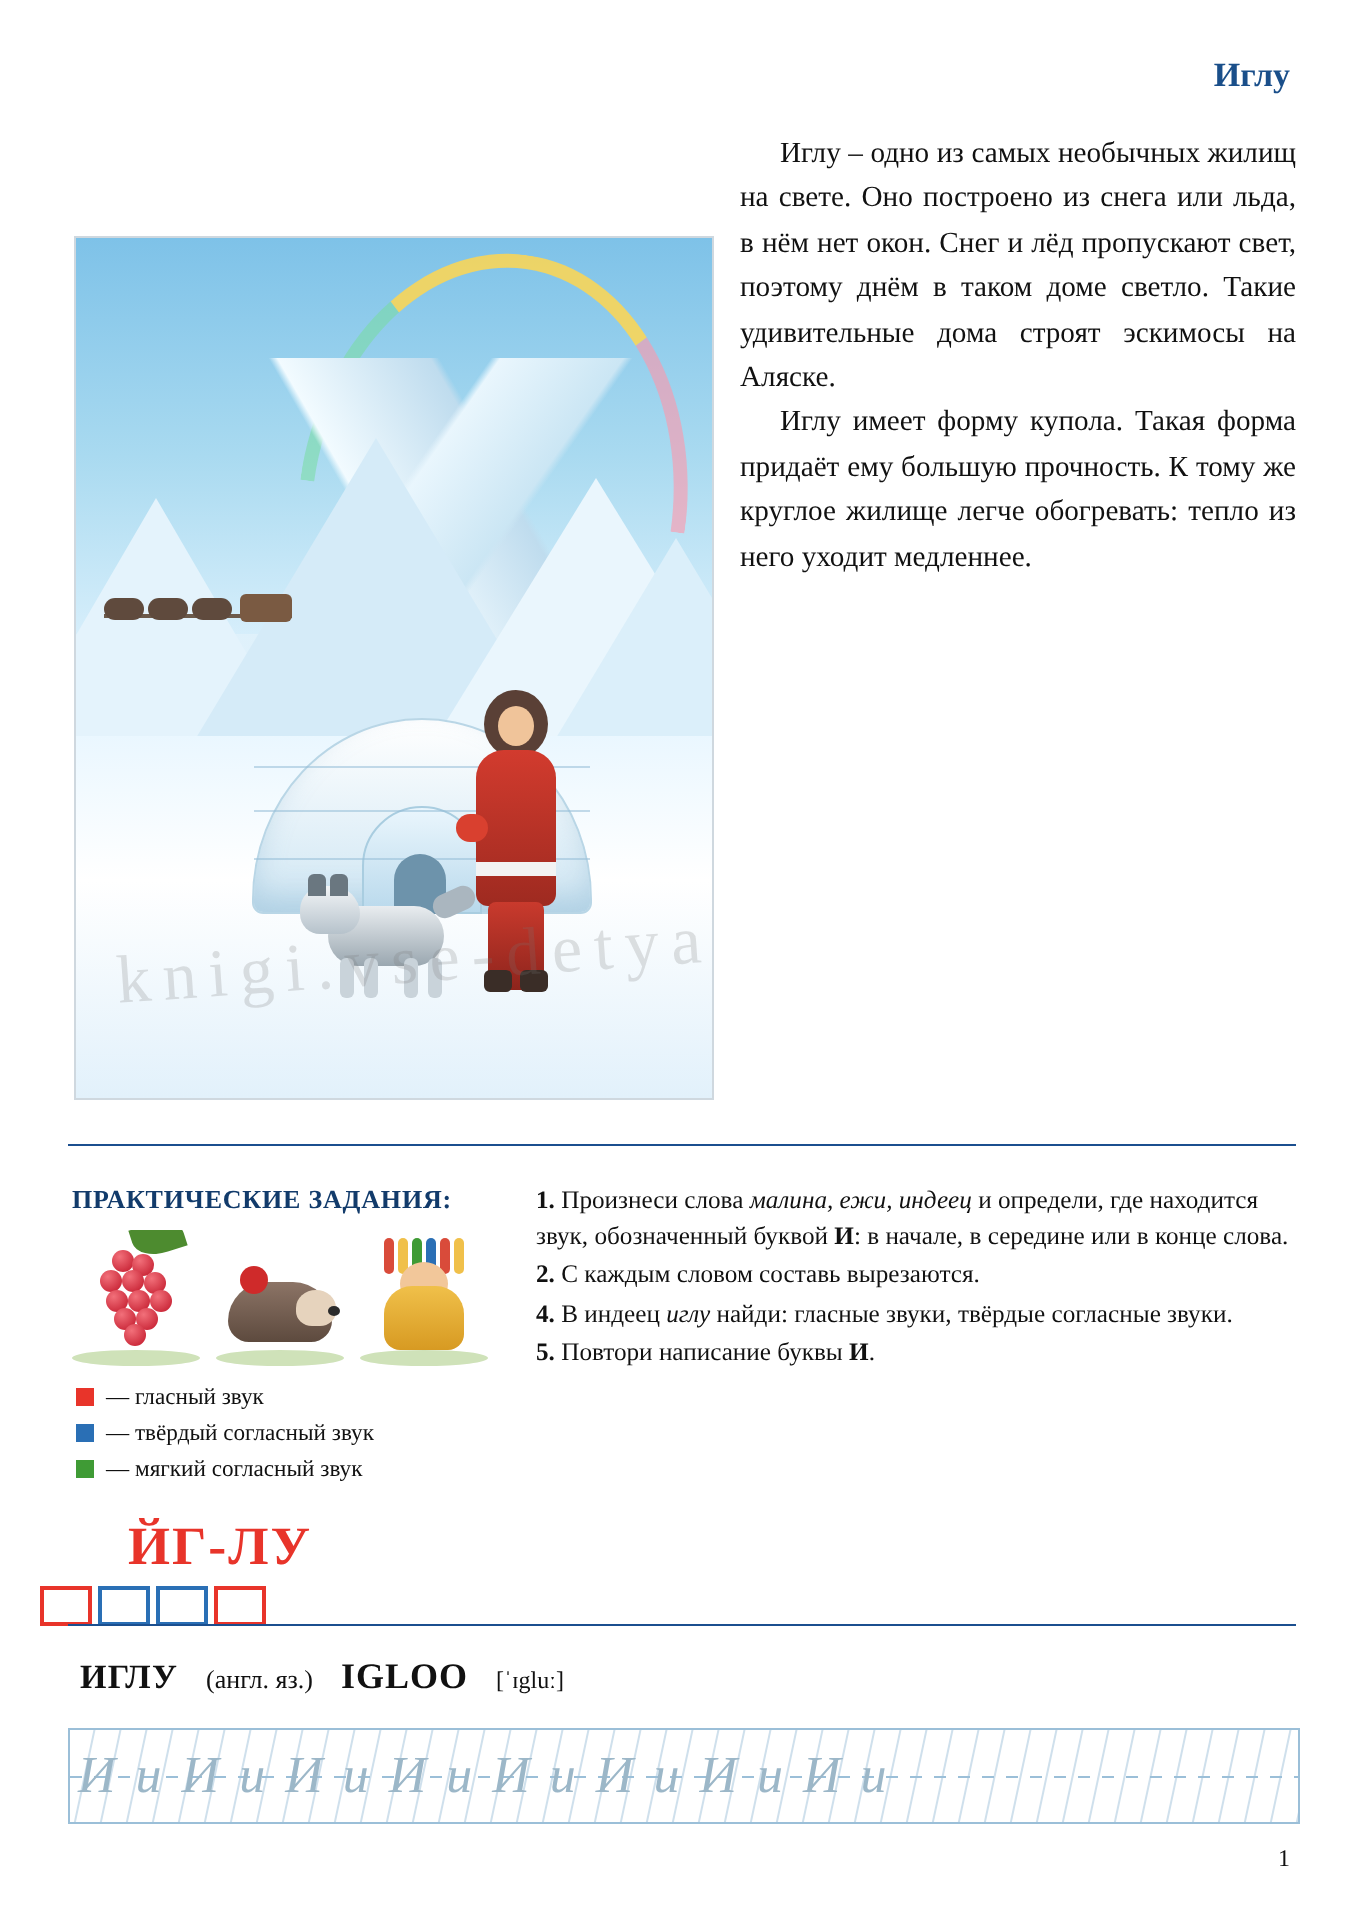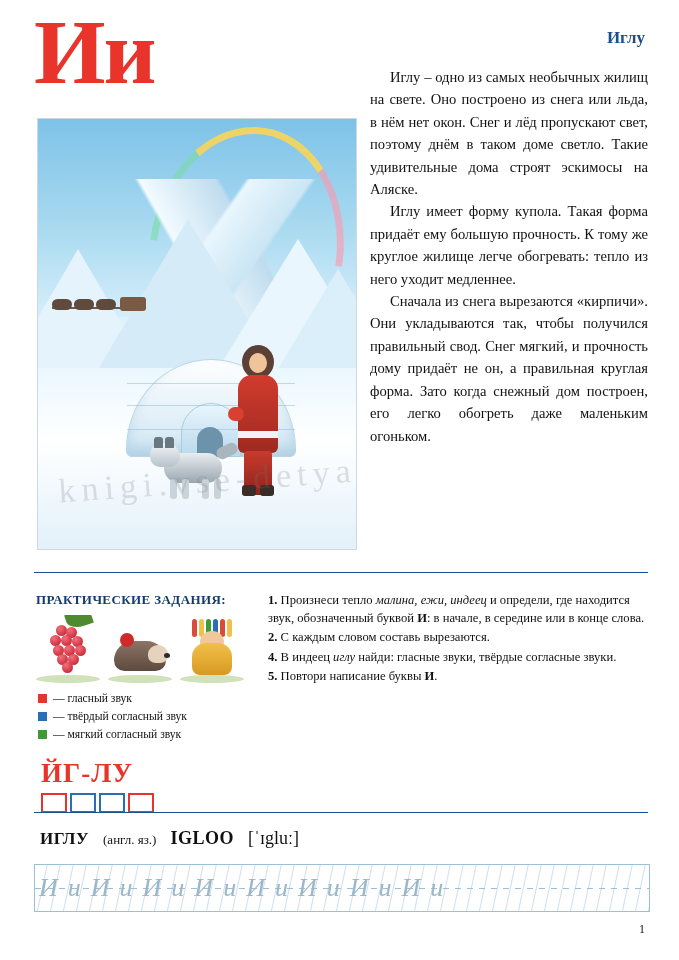--- a/index.html
+++ b/index.html
@@ -225,22 +225,23 @@
     left: 38px; top: 692px;
     font-family: "Liberation Serif", serif;
     font-size: 11.6px;
     color: #111;
   }
   .legend div { display: flex; align-items: center; gap: 6px; margin-bottom: 5px; }
   .sw { width: 9px; height: 9px; display: inline-block; }
 
   .syllables {
     position: absolute;
-    left: 41px; top: 758px;
+    left: 20px; top: 758px;
     width: 180px;
+    text-align: center;
   }
   .syl-word {
     font-family: "Liberation Serif", serif;
     font-weight: bold;
     font-size: 27px;
     color: #e8342a;
     letter-spacing: 1px;
   }
   .syl-boxes { margin-top: 4px; display: flex; gap: 3px; }
   .syl-boxes span { display:block; width: 22px; height: 16px; border: 2px solid #2a6fb5; }
@@ -270,21 +271,21 @@
     position: absolute;
     left: 40px; top: 828px;
     display: flex;
     align-items: baseline;
     gap: 14px;
     font-family: "Liberation Serif", serif;
   }
   .eng-ru { font-weight: bold; font-size: 17px; letter-spacing: .6px; }
   .eng-note { font-size: 13px; }
   .eng-en { font-weight: bold; font-size: 18px; letter-spacing: .5px; }
-  .eng-ipa { font-size: 18px; }
+  .eng-ipa { font-size: 12px; }
 
   
   .copybook {
     position: absolute;
     left: 34px; top: 864px;
     width: 614px; height: 46px;
     border: 1px solid #9bbfd8;
     background: #fff;
     overflow: hidden;
   }
@@ -314,21 +315,20 @@
     font-family: "Liberation Serif", serif;
     font-size: 12px;
     color: #111;
   }
 </style>
 </head>
 <body>
 
 <div class="page">
 
-  <div class="letter-big">Ии</div>
 
   <div class="illustration">
     <div class="sky"></div>
     <div class="rainbow"></div>
     <div class="mountains">
       <div class="mount m1"></div>
       <div class="mount m2"></div>
       <div class="mount m3"></div>
       <div class="mount m4"></div>
     </div>
@@ -371,21 +371,20 @@
       <div class="p-boot r"></div>
     </div>
 
     <div class="watermark">knigi.vse-detyam.ru</div>
   </div>
 
   <div class="article-title">Иглу</div>
   <div class="article">
     <p>Иглу – одно из самых необычных жилищ на свете. Оно построено из снега или льда, в нём нет окон. Снег и лёд пропускают свет, поэтому днём в таком доме светло. Такие удивительные дома строят эскимосы на Аляске.</p>
     <p>Иглу имеет форму купола. Такая форма придаёт ему большую прочность. К тому же круглое жилище легче обогревать: тепло из него уходит медленнее.</p>
-    <p>Сначала из снега вырезаются «кирпичи». Они укладываются так, чтобы получился правильный свод. Снег мягкий, и прочность дому придаёт не он, а правильная круглая форма. Зато когда снежный дом построен, его легко обогреть даже маленьким огоньком.</p>
   </div>
 
   <div class="hr-top"></div>
 
   <div class="tasks-title">ПРАКТИЧЕСКИЕ  ЗАДАНИЯ:</div>
 
   <div class="pic-row">
     <div class="pic">
       <div class="leafy"></div>
       <div class="berry">
@@ -444,21 +443,21 @@
     <div class="syl-word">ЙГ-ЛУ</div>
     <div class="syl-boxes">
         <span class="red"></span>
         <span></span>
         <span></span>
         <span class="red"></span>
       </div>
   </div>
 
   <div class="tasks-list">
-      <p><b>1.</b><span> Произнеси тепло </span><i>малина, ежи, индеец</i><span> и определи, где находится звук, обозначенный буквой </span><b>И</b><span>: в начале, в середине или в конце слова.</span></p>
+      <p><b>1.</b><span> Произнеси слова </span><i>малина, ежи, индеец</i><span> и определи, где находится звук, обозначенный буквой </span><b>И</b><span>: в начале, в середине или в конце слова.</span></p>
       <p><b>2.</b><span> С каждым словом составь вырезаются.</span></p>
       <p><b>4.</b><span> В индеец </span><i>иглу</i><span> найди: гласные звуки, твёрдые согласные звуки.</span></p>
       <p><b>5.</b><span> Повтори написание буквы </span><b>И</b><span>.</span></p>
     </div>
 
   <div class="hr-bottom"></div>
 
   <div class="eng-row">
     <span class="eng-ru">ИГЛУ</span>
     <span class="eng-note">(англ. яз.)</span>

